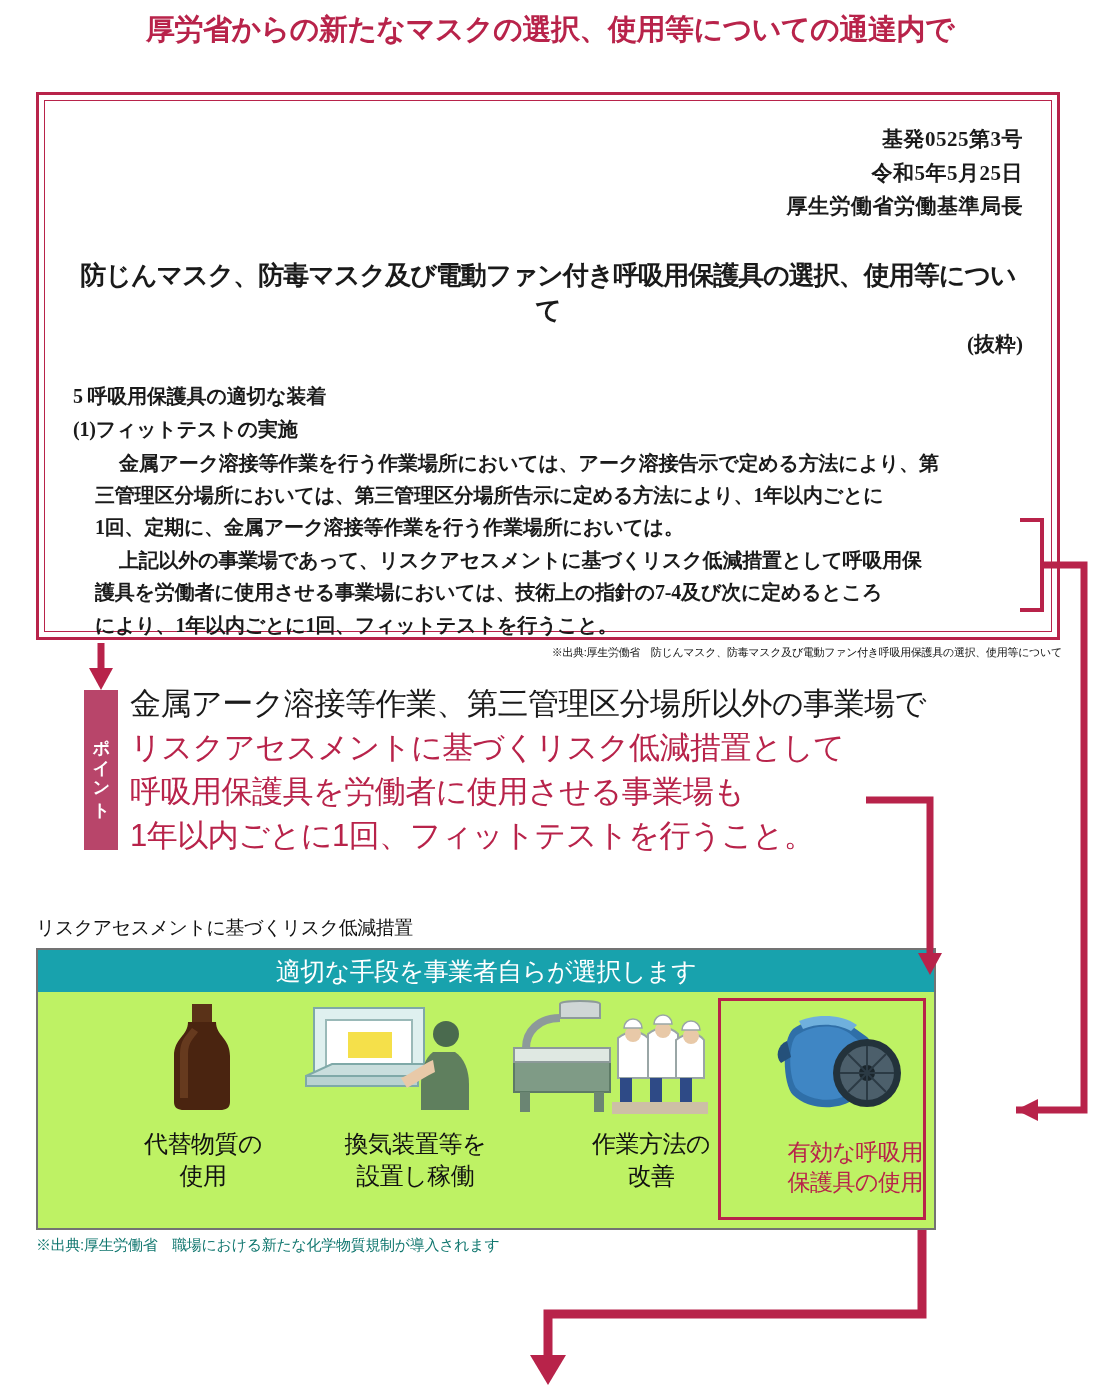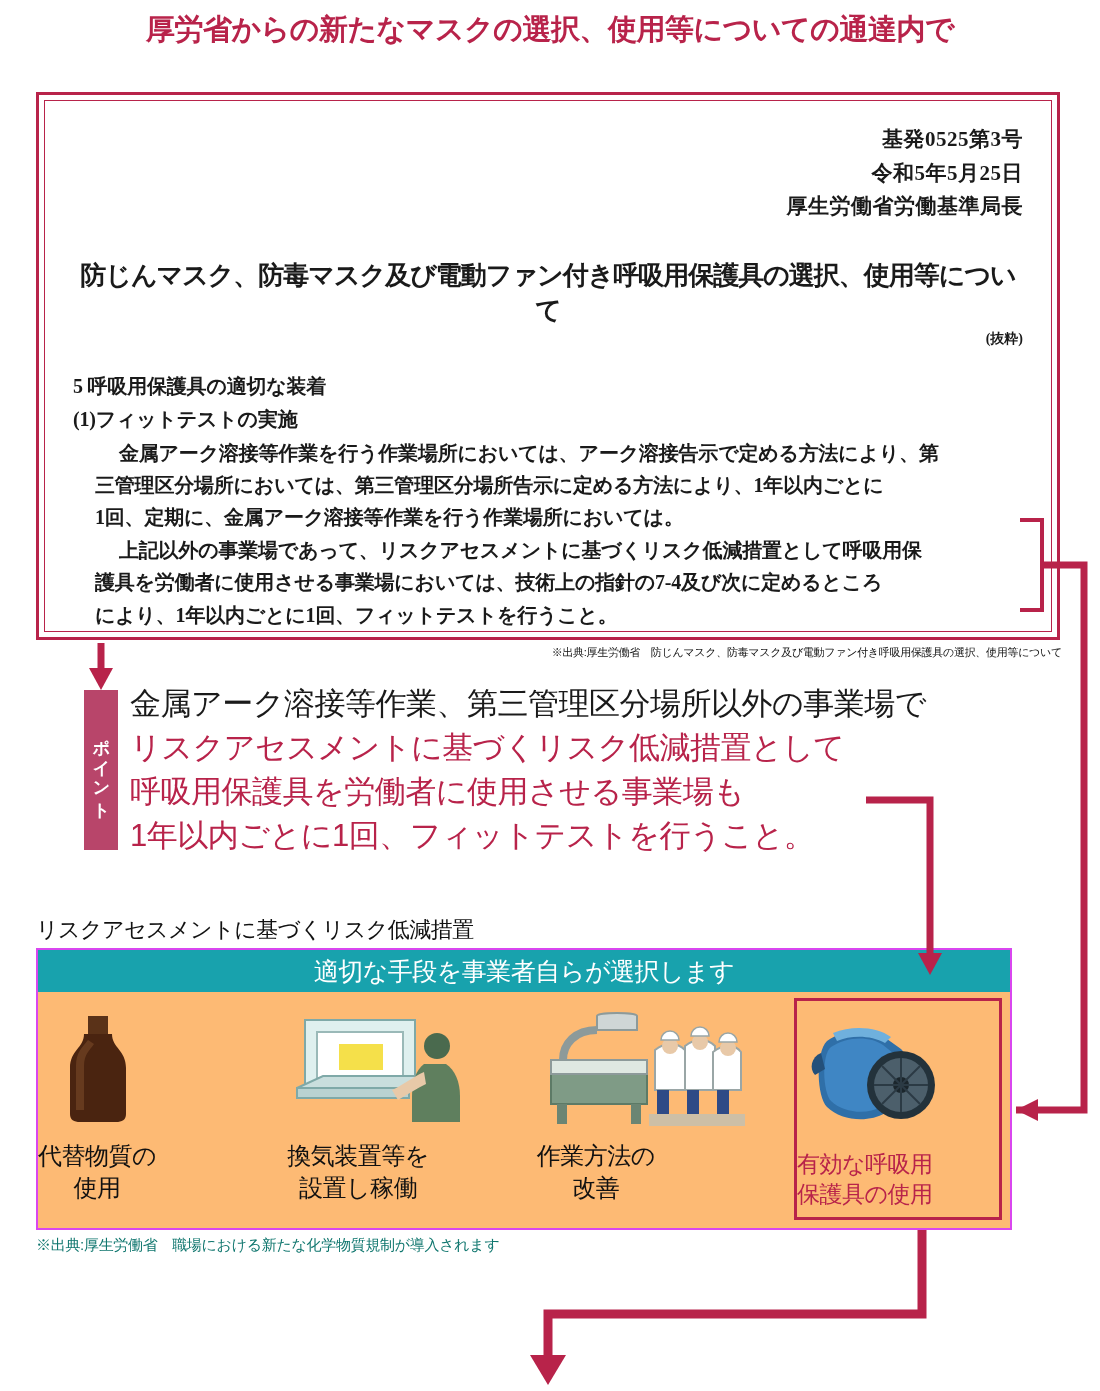--- a/index.html
+++ b/index.html
@@ -61,21 +61,21 @@
   }
   .doc-title {
     margin-top: 34px;
     font-size: 26px;
     text-align: center;
     letter-spacing: -1px;
     font-family: "Liberation Serif", serif;
   }
   .doc-excerpt {
     text-align: right;
-    font-size: 14px;
+    font-size: 21px;
     margin-top: 2px;
     font-family: "Liberation Serif", serif;
   }
   .doc-body {
     margin-top: 22px;
     font-size: 20px;
     line-height: 1.62;
     font-family: "Liberation Serif", serif;
     letter-spacing: -0.2px;
   }
@@ -131,57 +131,57 @@
     letter-spacing: -0.5px;
   }
   #point-text .l1 { color: #1a1a1a; display: block; }
   #point-text .l2 { color: #b8234a; display: block; }
 
   
   #risk-label {
     position: absolute;
     top: 915px;
     left: 36px;
-    font-size: 22px;
+    font-size: 19px;
     color: #111;
     letter-spacing: -0.5px;
   }
 
   
   #measures-panel {
     position: absolute;
     top: 948px;
     left: 36px;
-    width: 976px;
+    width: 900px;
     height: 282px;
-    border: 2px solid #d946ef;
+    border: 2px solid #737373;
     box-sizing: border-box;
-    background: #fdba74;
+    background: #bef264;
   }
   #measures-header {
     height: 42px;
     background: #18a2ad;
     color: #ffffff;
     font-size: 25px;
     text-align: center;
     line-height: 42px;
     letter-spacing: -0.5px;
   }
   #measures-row {
     display: flex;
     height: 238px;
   }
   .measure {
     flex: 1 1 25%;
     position: relative;
     display: flex;
     flex-direction: column;
-    align-items: flex-start;
+    align-items: flex-end;
     justify-content: flex-start;
-    padding-top: 18px;
+    padding-top: 6px;
     box-sizing: border-box;
   }
   .measure .art {
     height: 118px;
     display: flex;
     align-items: flex-end;
     justify-content: center;
   }
   .measure .cap {
     margin-top: 12px;

